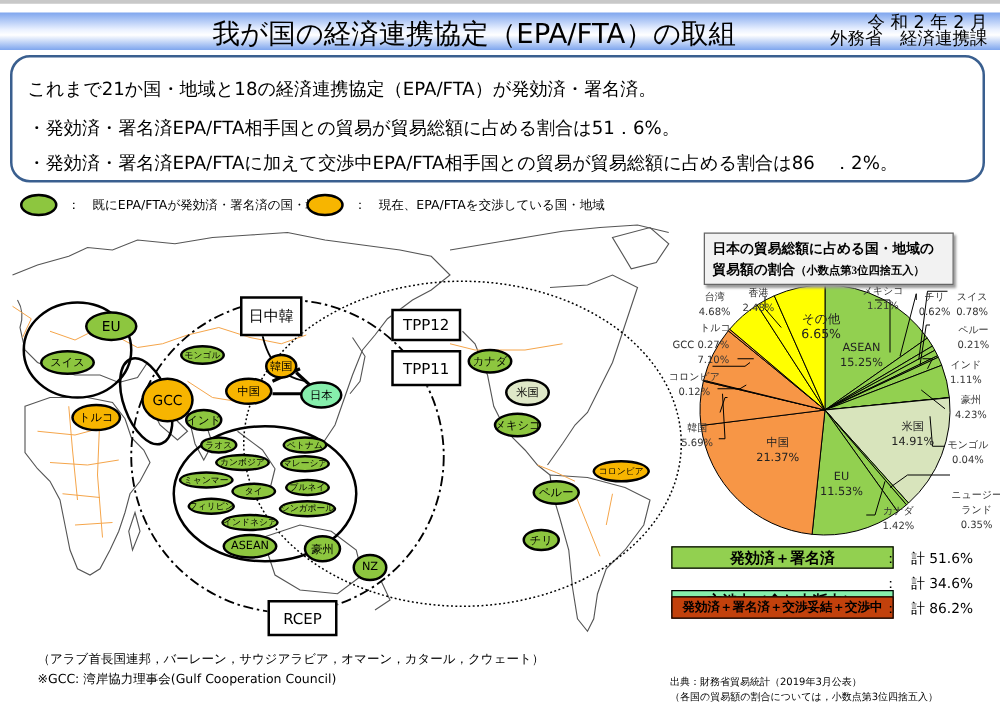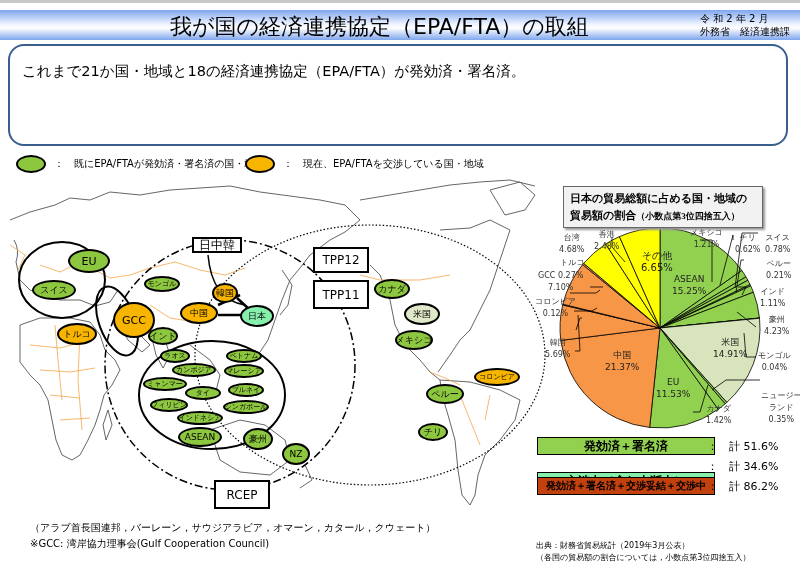--- a/index.html
+++ b/index.html
@@ -1,20 +1,20 @@
 <!DOCTYPE html>
 <html><head>
 <meta charset="utf-8">
 <style>
   html,body{margin:0;padding:0;}
   body{width:800px;height:567px;position:relative;background:#fff;overflow:hidden;font-family:"DejaVu Sans","Liberation Sans",sans-serif;color:#000;}
   .topline{position:absolute;left:0;top:0;width:800px;height:3px;background:#c8c8c8;}
   .header{position:absolute;left:0;top:10px;width:800px;height:30px;background:linear-gradient(to bottom,#7fa6ee 0%,#e9f0ff 45%,#ffffff 60%,#7fa6ee 100%);}
   .title{position:absolute;left:170px;top:12px;font-size:22px;letter-spacing:0px;white-space:nowrap;}
-  .date{position:absolute;right:10px;top:12px;font-size:10px;line-height:13px;white-space:nowrap;}
+  .date{position:absolute;right:10px;top:12px;font-size:14px;line-height:13px;text-align:right;white-space:nowrap;}
   .summary{position:absolute;left:8px;top:44px;width:780px;height:102px;border:2.5px solid #3a5f8f;border-radius:16px;box-sizing:border-box;}
   .summary p{margin:0;position:absolute;left:12px;font-size:14.5px;white-space:nowrap;}
   .legend{position:absolute;top:157px;font-size:10px;white-space:nowrap;}
   .legend .oval{position:absolute;width:26px;height:14px;border:2px solid #000;border-radius:50%;top:-2px;}
   .legend span.t{position:absolute;left:38px;top:0;}
   svg{position:absolute;left:0;top:0;}
   .lbl{position:absolute;display:flex;align-items:center;justify-content:center;border:2.5px solid #000;border-radius:50%;font-size:9px;white-space:nowrap;box-sizing:border-box;}
   .g{background:#8dc63f;}
   .o{background:#f7b500;}
   .p{background:#86efac;}
@@ -35,20 +35,22 @@
 <div class="topline"></div>
 <div class="header"></div>
 <div class="title">我が国の経済連携協定（EPA/FTA）の取組</div>
 <div class="date">
   <div>令 和 2 年 2 月</div>
   <div>外務省　経済連携課</div>
 </div>
 
 <div class="summary">
   <p style="top:16px">これまで21か国・地域と18の経済連携協定（EPA/FTA）が発効済・署名済。</p>
+  <p style="top:47px">・発効済・署名済EPA/FTA相手国との貿易が貿易総額に占める割合は51．6%。</p>
+  <p style="top:75px">・発効済・署名済EPA/FTAに加えて交渉中EPA/FTA相手国との貿易が貿易総額に占める割合は86　．2%。</p>
 </div>
 
 <div class="legend" style="left:16px">
   <div class="oval" style="background:#8dc63f"></div>
   <span class="t">：　既にEPA/FTAが発効済・署名済の国・地域</span>
 </div>
 <div class="legend" style="left:245px">
   <div class="oval" style="background:#f7b500"></div>
   <span class="t">：　現在、EPA/FTAを交渉している国・地域</span>
 </div>
@@ -167,39 +169,39 @@
 <div class="lbl g" style="left:178px;top:427px;width:44px;height:20px;font-size:9px">ASEAN</div>
 <div class="lbl g" style="left:243px;top:428px;width:30px;height:22px">豪州</div>
 <div class="lbl g" style="left:282px;top:443px;width:28px;height:22px">NZ</div>
 <div class="lbl g" style="left:374px;top:279px;width:36px;height:20px">カナダ</div>
 <div class="lbl lg" style="left:404px;top:303px;width:36px;height:22px">米国</div>
 <div class="lbl g" style="left:395px;top:330px;width:38px;height:20px">メキシコ</div>
 <div class="lbl o" style="left:474px;top:368px;width:46px;height:18px;font-size:7px">コロンビア</div>
 <div class="lbl g" style="left:426px;top:384px;width:38px;height:20px">ペルー</div>
 <div class="lbl g" style="left:418px;top:423px;width:30px;height:18px">チリ</div>
 
-<div class="box" style="left:192px;top:237px;width:50px;height:16px">日中韓</div>
+<div class="box" style="left:192px;top:237px;width:50px;height:32px">日中韓</div>
 <div class="box" style="left:313px;top:247px;width:56px;height:26px">TPP12</div>
 <div class="box" style="left:313px;top:280px;width:56px;height:29px">TPP11</div>
 <div class="box" style="left:214px;top:480px;width:56px;height:29px">RCEP</div>
 
 <div class="pie-title"><span>日本の貿易総額に占める国・地域の貿易額の割合</span><small>（小数点第3位四捨五入）</small></div>
 
 <div class="plab" style="left:559px;top:232px">
     <div>台湾</div>
     <div>4.68%</div>
   </div>
 <div class="plab" style="left:594px;top:229px">
     <div>香港</div>
     <div>2.48%</div>
   </div>
 <div class="plab" style="left:560px;top:257px">
     <div>トルコ</div>
   </div>
-<div class="plab" style="left:538px;top:270px"><span>GCC</span> <span>0.27%</span><div style="text-align:center">7.10%</div></div>
+<div class="plab" style="left:538px;top:270px"><span>GCC</span> <span>0.27%</span><div style="text-align:right">7.10%</div></div>
 <div class="plab" style="left:535px;top:296px">
     <div>コロンビア</div>
     <div>0.12%</div>
   </div>
 <div class="plab" style="left:545px;top:337px">
     <div>韓国</div>
     <div>5.69%</div>
   </div>
 <div class="plab" style="left:690px;top:227px">
     <div>メキシコ</div>

